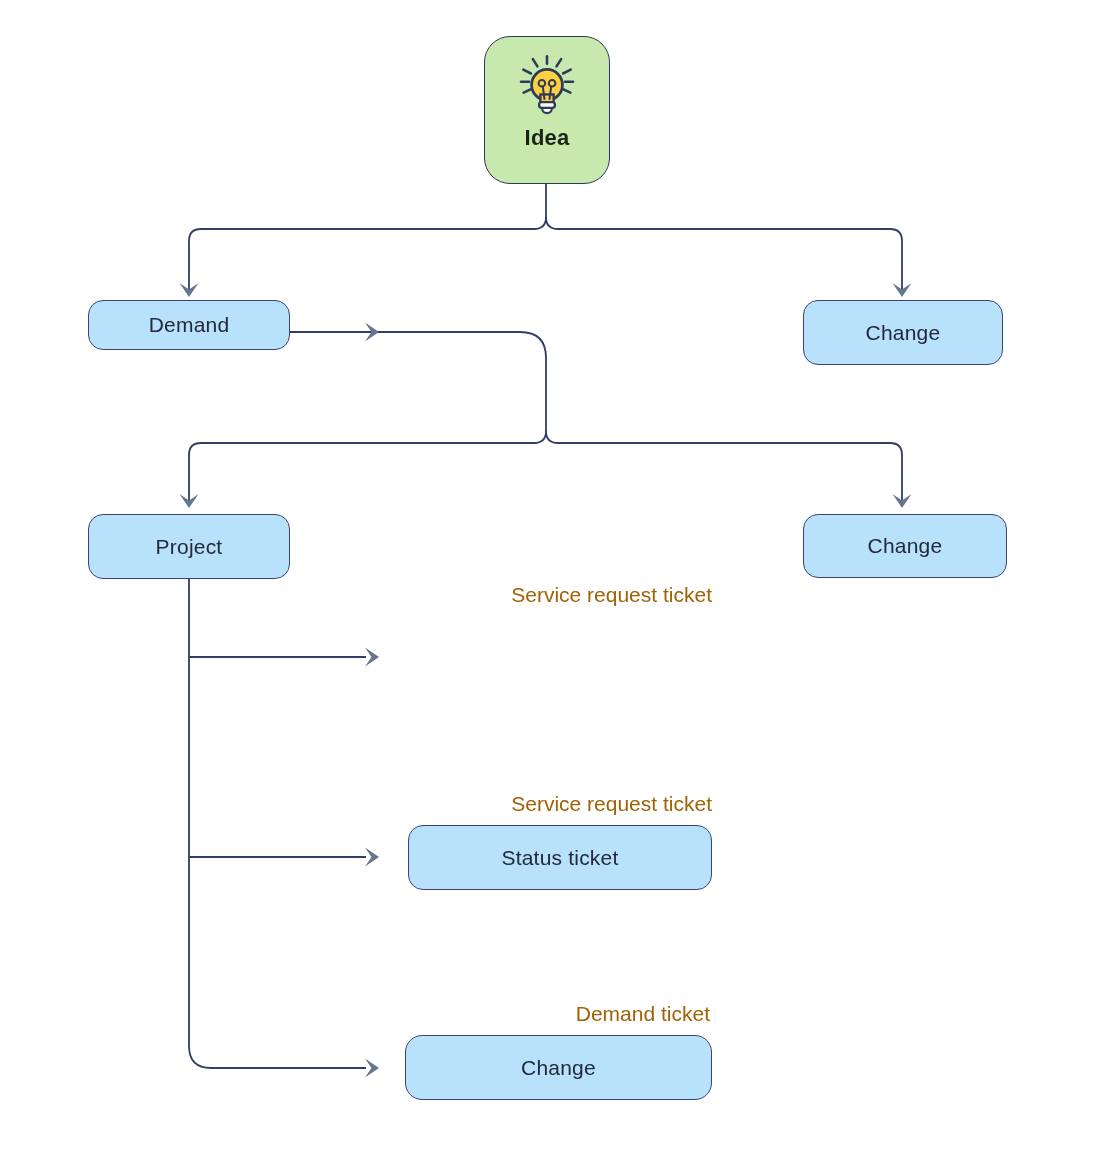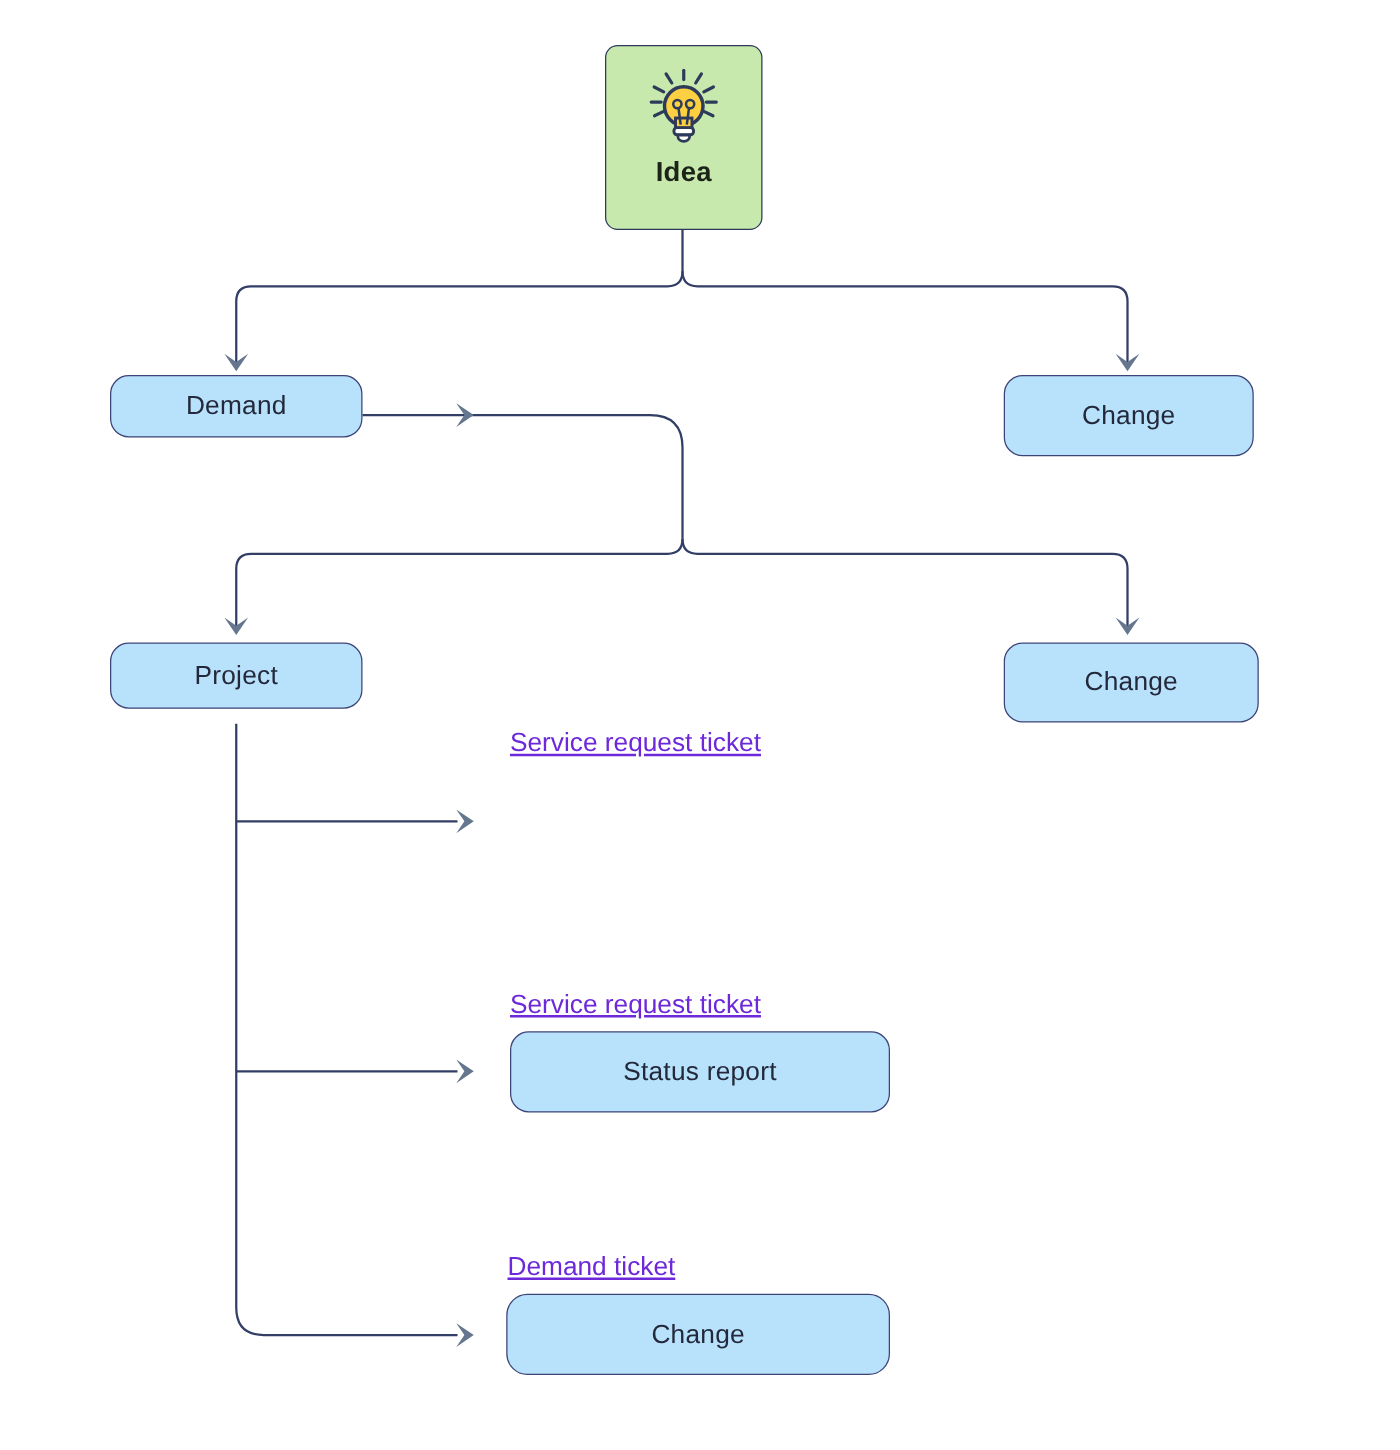--- a/index.html
+++ b/index.html
@@ -42,45 +42,44 @@
     justify-content: center;
     font-size: 21px;
     color: #23293a;
     letter-spacing: 0.2px;
   }
   .node-idea {
     left: 484px; top: 36px;
     width: 126px; height: 148px;
     background: #c7e9ad;
     border: 1.8px solid #2e3a59;
-    border-radius: 10px;
+    border-radius: 26px;
     flex-direction: column;
     justify-content: flex-start;
     padding-top: 14px;
   }
   .idea-label {
     font-weight: bold;
     font-size: 22px;
     color: #1c2418;
     margin-top: 2px;
   }
   .node-demand      { left: 88px;  top: 300px; width: 202px; height: 50px; }
   .node-change-top  { left: 803px; top: 300px; width: 200px; height: 65px; }
-  .node-project     { left: 88px;  top: 514px; width: 202px; height: 53px; }
+  .node-project     { left: 88px;  top: 514px; width: 202px; height: 65px; }
   .node-change-mid  { left: 803px; top: 514px; width: 204px; height: 64px; }
   .node-risk        { left: 408px; top: 623px; width: 304px; height: 67px; }
   .node-status      { left: 408px; top: 825px; width: 304px; height: 65px; }
   .node-change-bot  { left: 405px; top: 1035px; width: 307px; height: 65px; border-radius: 17px; }
   .caption {
     position: absolute;
     width: 304px;
-    text-align: left;
+    text-align: right;
     font-size: 21px;
-    color: #6d28d9;
-    text-decoration: underline;
+    color: #a16207;
   }
   .caption-risk   { left: 408px; top: 583px; }
   .caption-status { left: 408px; top: 792px; }
   .caption-change { left: 406px; top: 1002px; }
 </style>
 </head>
 <body>
 
 <div class="canvas">
 
@@ -165,21 +164,21 @@
     <span>Project</span>
   </div>
   <div class="node node-change-mid">
     <span>Change</span>
   </div>
 
   <div class="caption caption-risk">Service request ticket</div>
 
   <div class="caption caption-status">Service request ticket</div>
   <div class="node node-status">
-    <span>Status report</span>
+    <span>Status ticket</span>
   </div>
 
   <div class="caption caption-change">Demand ticket</div>
   <div class="node node-change-bot">
     <span>Change</span>
   </div>
 
 </div>
 
 </body></html>

